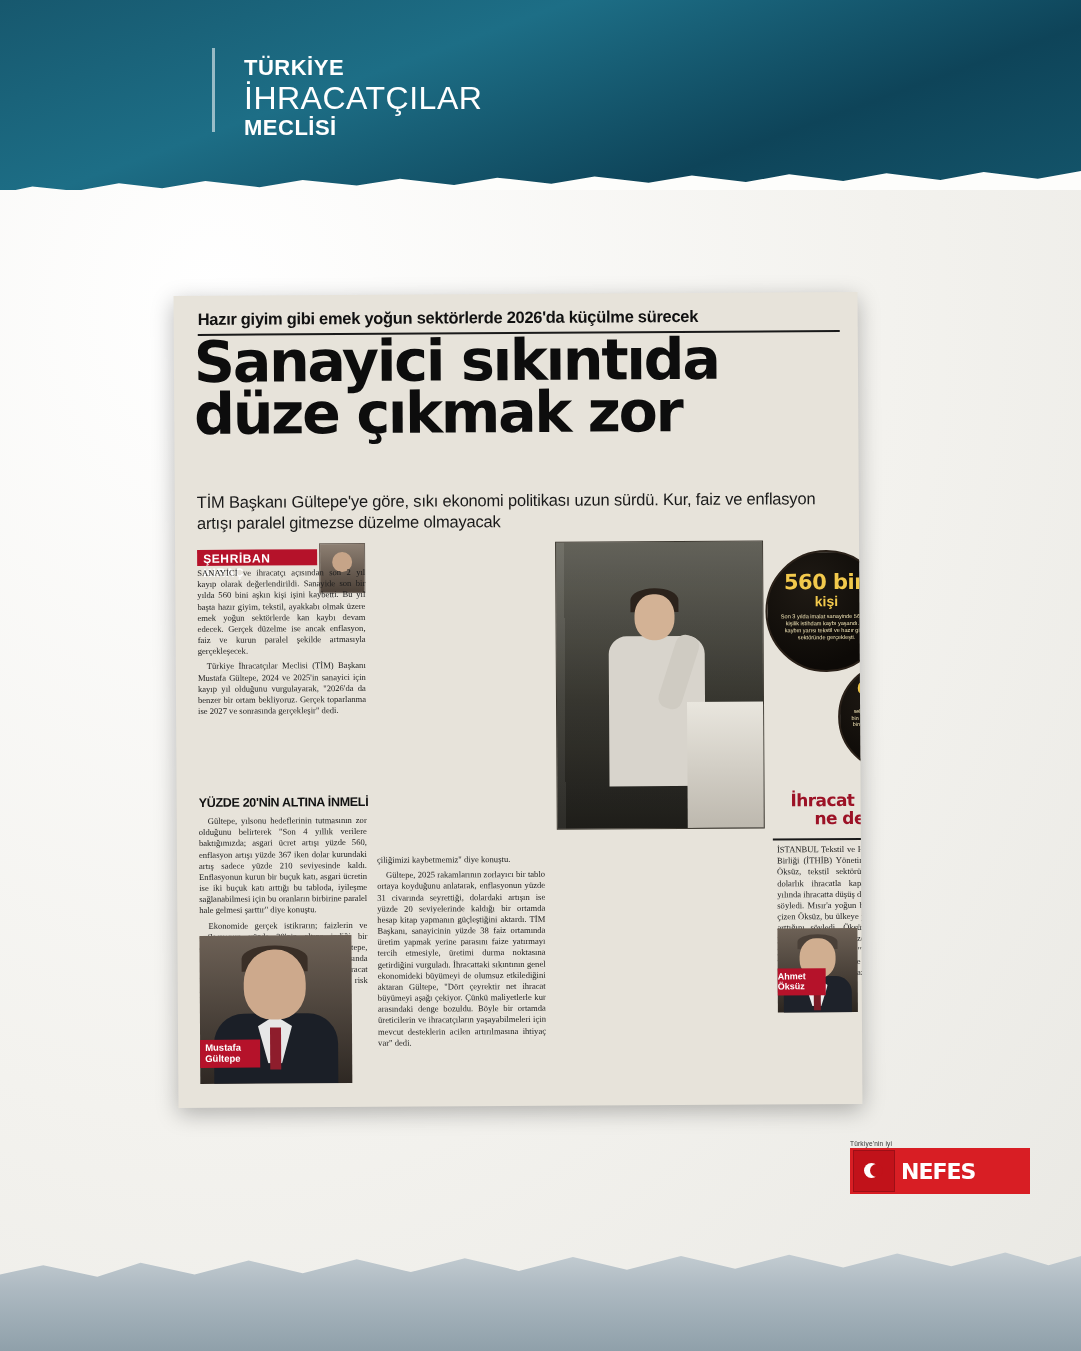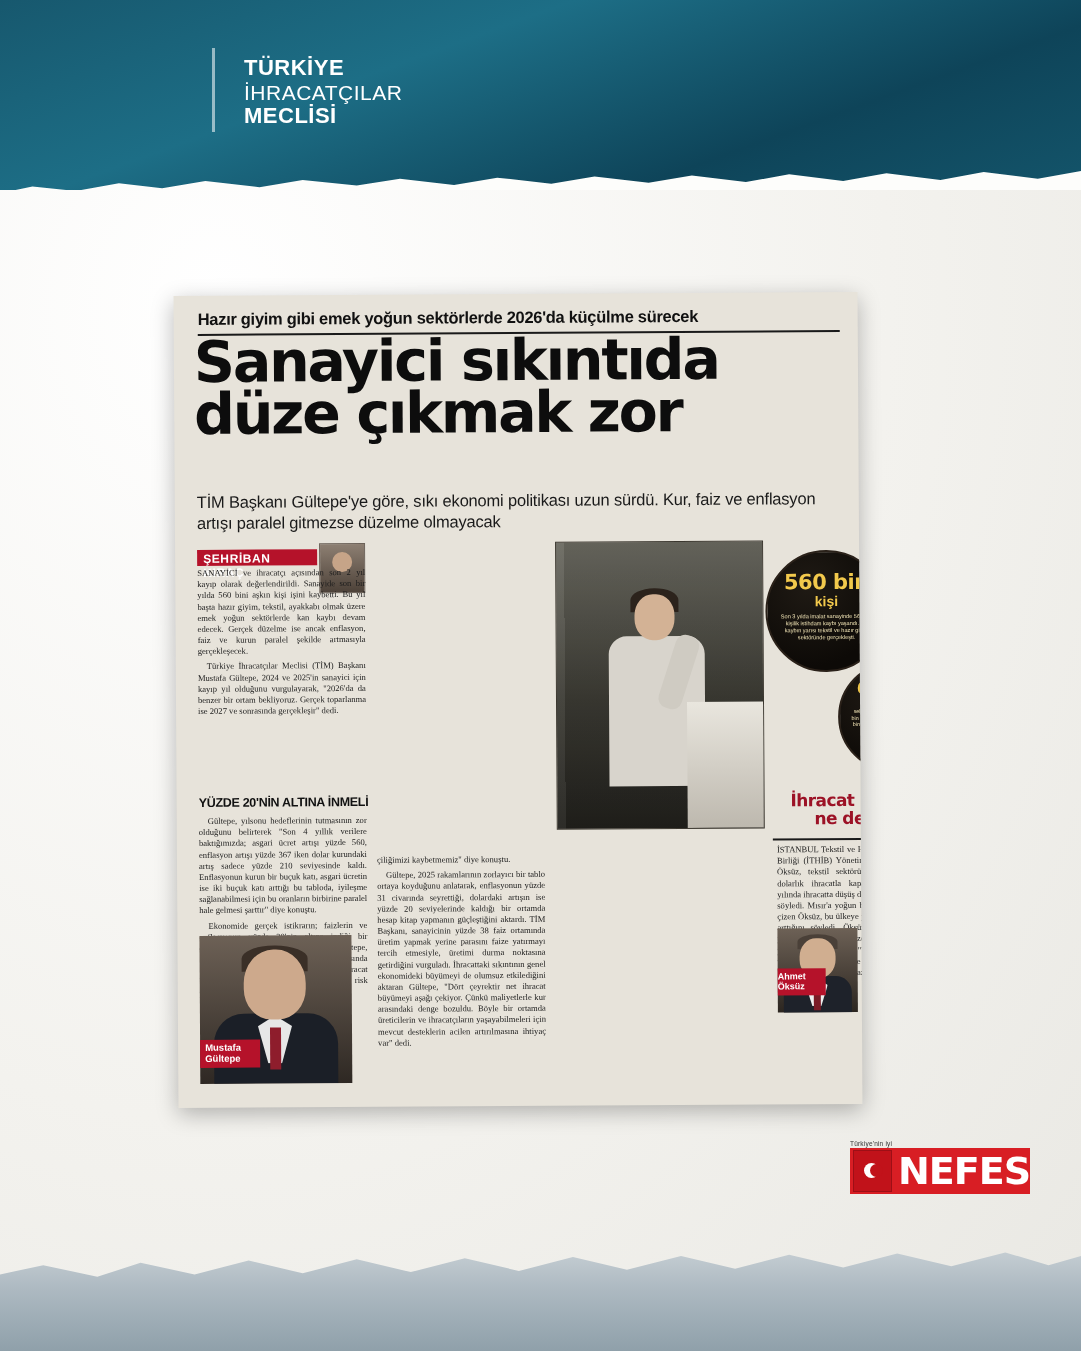--- a/index.html
+++ b/index.html
@@ -20,21 +20,21 @@
     background:#fdfdfb;
     clip-path:polygon(0 72%,3% 60%,7% 68%,11% 54%,15% 63%,19% 50%,24% 61%,28% 48%,33% 58%,37% 46%,42% 57%,46% 44%,51% 55%,55% 42%,60% 53%,64% 40%,69% 52%,73% 38%,78% 50%,82% 36%,87% 48%,91% 34%,96% 46%,100% 32%,100% 100%,0 100%);
   }
   .tim-logo{position:absolute;left:84px;top:50px;display:flex;align-items:center;}
   .tim-mark{
     font-size:72px;font-weight:bold;color:#ffffff;letter-spacing:-2px;line-height:1;
     font-family:"DejaVu Sans",sans-serif;
   }
   .tim-words{margin-left:16px;color:#ffffff;line-height:1.12;}
   .tim-words div{font-size:22px;font-weight:bold;letter-spacing:.5px;}
-  .tim-words div.thin{font-weight:normal;font-size:21px;}
+  .tim-words div.thin{font-weight:normal;font-size:32px;}
   .logo-divider{
     position:absolute;left:212px;top:48px;width:3px;height:84px;background:rgba(255,255,255,.55);
   }
   
   .paper{
     position:absolute;left:0;top:190px;width:1081px;height:1161px;
     background:
       radial-gradient(ellipse at 20% 10%, #ffffff 0%, #f3f2ee 55%, #e9e8e3 100%);
   }
   .paper-edge{
@@ -179,21 +179,21 @@
   }
   .nefes .flag::before{
     content:"";position:absolute;left:10px;top:12px;width:15px;height:15px;border-radius:50%;
     background:#fff;
   }
   .nefes .flag::after{
     content:"";position:absolute;left:16px;top:13px;width:13px;height:13px;border-radius:50%;
     background:#c1121a;
   }
   .nefes .word{
-    color:#fff;font-family:"DejaVu Sans",sans-serif;font-weight:bold;font-size:38px;
+    color:#fff;font-family:"DejaVu Sans",sans-serif;font-weight:bold;font-size:22px;
     letter-spacing:-1px;margin-left:6px;
   }
   .nefes-top{
     position:absolute;left:850px;top:1140px;font-size:6.5px;color:#333;letter-spacing:.2px;
   }
 </style>
 </head>
 <body>
 
 <div class="top-banner">

